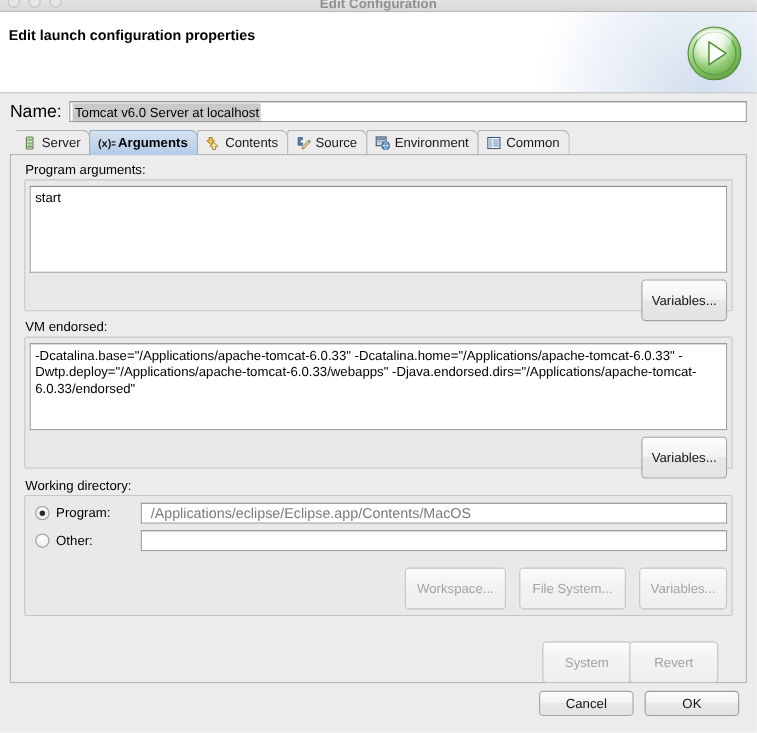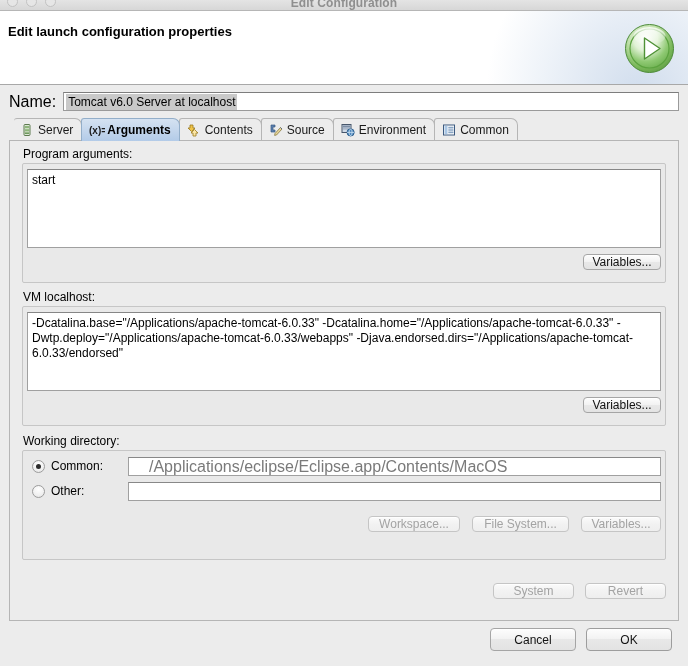--- a/index.html
+++ b/index.html
@@ -224,21 +224,21 @@
     color: #000;
     overflow: hidden;
     white-space: pre-wrap;
     word-break: break-word;
   }
 
   
   .btn {
     position: absolute;
     box-sizing: border-box;
-    height: 16px;
+    height: 38px;
     background: linear-gradient(to bottom, #fdfdfd 0%, #f2f2f2 48%, #e8e8e8 50%, #e3e3e3 100%);
     border: 1px solid #a5a5a5;
     border-radius: 4px;
     font-size: 12px;
     color: #131313;
     display: flex;
     align-items: center;
     justify-content: center;
     font-family: "Liberation Sans", sans-serif;
     box-shadow: 0 1px 0 rgba(255,255,255,0.75) inset;
@@ -276,22 +276,22 @@
   }
   .field {
     position: absolute;
     background: #ffffff;
     border: 1px solid #a0a0a0;
     border-top-color: #888;
     box-sizing: border-box;
     height: 19px;
     display: flex;
     align-items: center;
-    padding: 0 20px;
-    font-size: 16px;
+    padding: 0 8px;
+    font-size: 13px;
   }
   .field.readonly { color: #7a7a7a; }
 
   
   .bottombar {
     position: absolute;
     left: 0;
     top: 536px;
     width: 688px;
     height: 45px;
@@ -426,44 +426,44 @@
 
       </div>
 
       <div class="tabbody">
 
         <div class="group-title" style="left:13px; top:6px;">Program arguments:</div>
         <div class="group" style="left:12px; top:22px; width:644px; height:120px;"></div>
         <div class="textarea" style="left:17px; top:28px; width:634px; height:79px;">start</div>
         <div class="btn" style="left:573px; top:113px; width:78px;">Variables...</div>
 
-        <div class="group-title" style="left:13px; top:149px;">VM localhost:</div>
+        <div class="group-title" style="left:13px; top:149px;">VM endorsed:</div>
         <div class="group" style="left:12px; top:165px; width:644px; height:120px;"></div>
         <div class="textarea" style="left:17px; top:171px; width:634px; height:79px;">-Dcatalina.base="/Applications/apache-tomcat-6.0.33" -Dcatalina.home="/Applications/apache-tomcat-6.0.33" -Dwtp.deploy="/Applications/apache-tomcat-6.0.33/webapps" -Djava.endorsed.dirs="/Applications/apache-tomcat-6.0.33/endorsed"</div>
         <div class="btn" style="left:573px; top:256px; width:78px;">Variables...</div>
 
         <div class="group-title" style="left:13px; top:293px;">Working directory:</div>
         <div class="group" style="left:12px; top:309px; width:644px; height:110px;"></div>
 
         <div class="radio" style="left:22px; top:319px;">
           <span class="dot"></span>
         </div>
-        <div class="radio-label" style="left:41px; top:318px;">Common:</div>
+        <div class="radio-label" style="left:41px; top:318px;">Program:</div>
         <div class="field readonly" style="left:118px; top:316px; width:533px;">/Applications/eclipse/Eclipse.app/Contents/MacOS</div>
 
         <div class="radio" style="left:22px; top:344px;"></div>
         <div class="radio-label" style="left:41px; top:343px;">Other:</div>
         <div class="field" style="left:118px; top:341px; width:533px;"></div>
 
         <div class="btn disabled" style="left:358px; top:375px; width:92px;">Workspace...</div>
         <div class="btn disabled" style="left:462px; top:375px; width:97px;">File System...</div>
         <div class="btn disabled" style="left:571px; top:375px; width:80px;">Variables...</div>
 
         <div class="btn disabled" style="left:483px; top:442px; width:81px;">System</div>
-        <div class="btn disabled" style="left:575px; top:442px; width:81px;">Revert</div>
+        <div class="btn disabled" style="left:562px; top:442px; width:81px;">Revert</div>
 
       </div>
     </div>
 
     <div class="bottombar">
 
       <div class="btn" style="left:490px; top:7px; width:86px; height:23px;">Cancel</div>
       <div class="btn default" style="left:586px; top:7px; width:86px; height:23px;">OK</div>
     </div>
 

